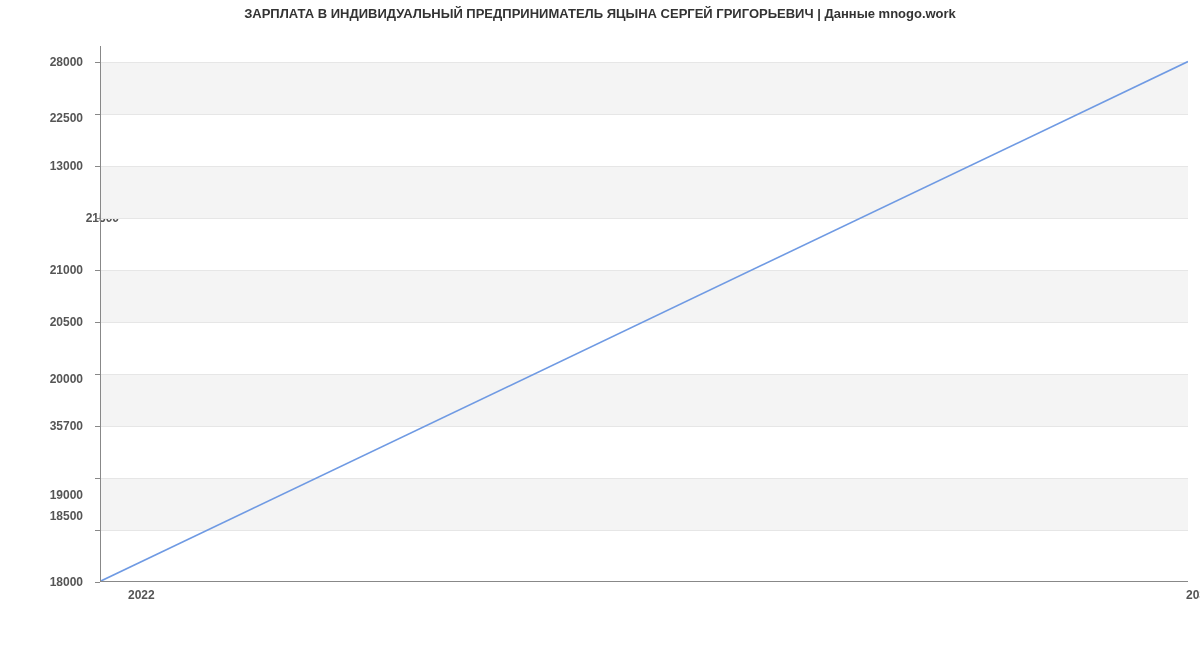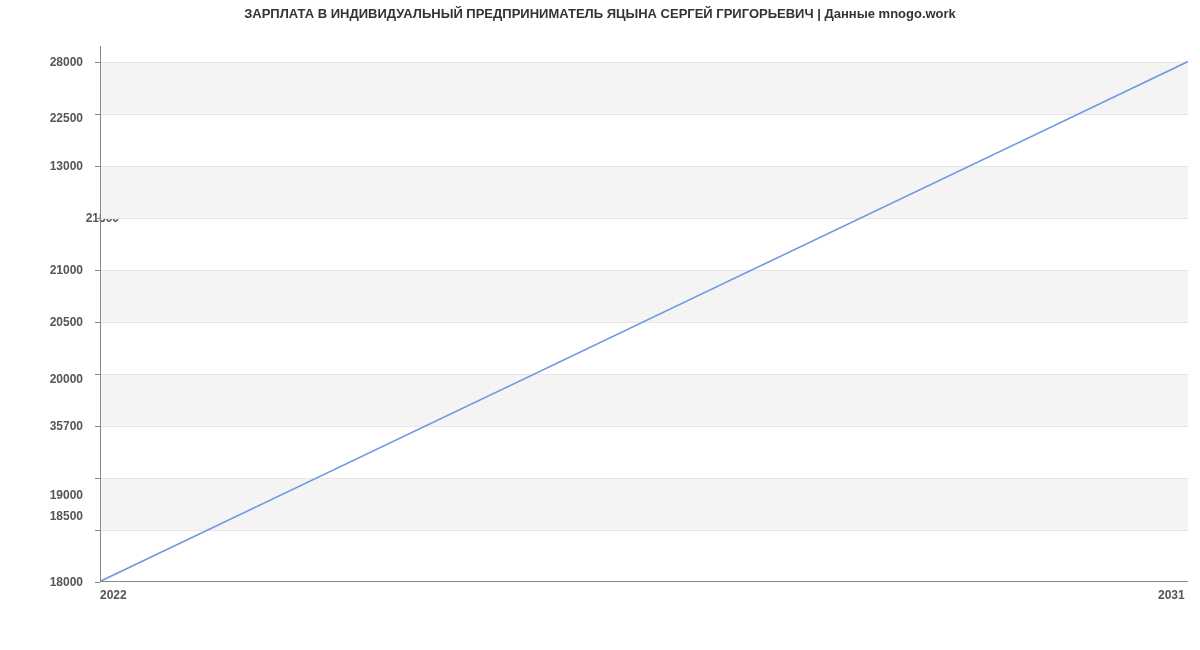--- a/index.html
+++ b/index.html
@@ -66,20 +66,21 @@
     left: 95px;
     width: 5px;
     height: 0;
     border-top: 1px solid #888;
   }
   .x-tick-label {
     position: absolute;
     top: 588px;
     font-size: 12px;
     color: #555;
+    margin-left: 28px;
   }
   svg.line-layer {
     position: absolute;
     left: 0;
     top: 0;
     width: 100%;
     height: 100%;
   }
 </style>
 </head>

